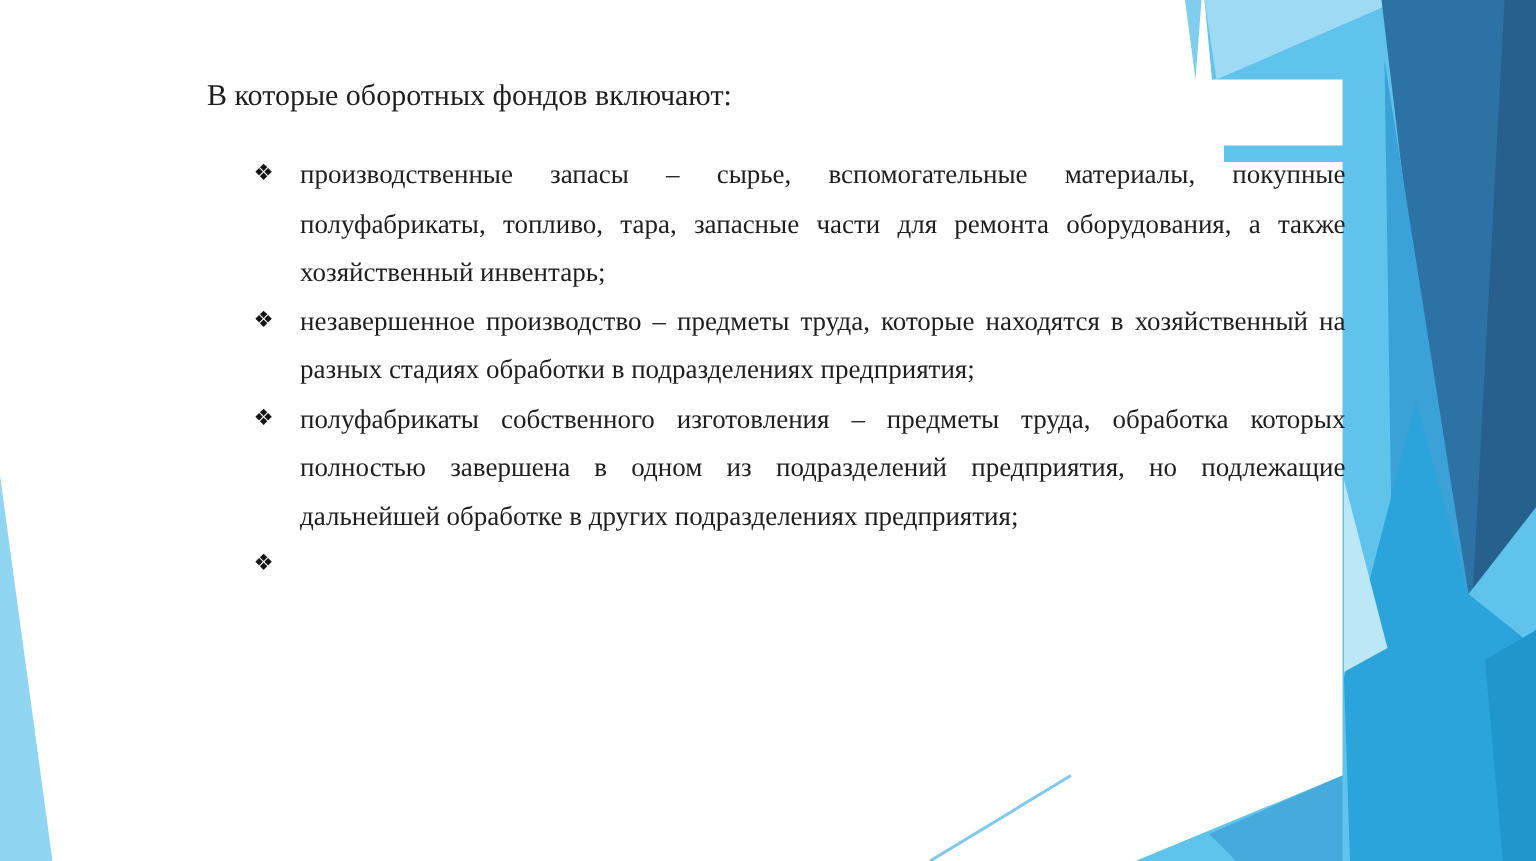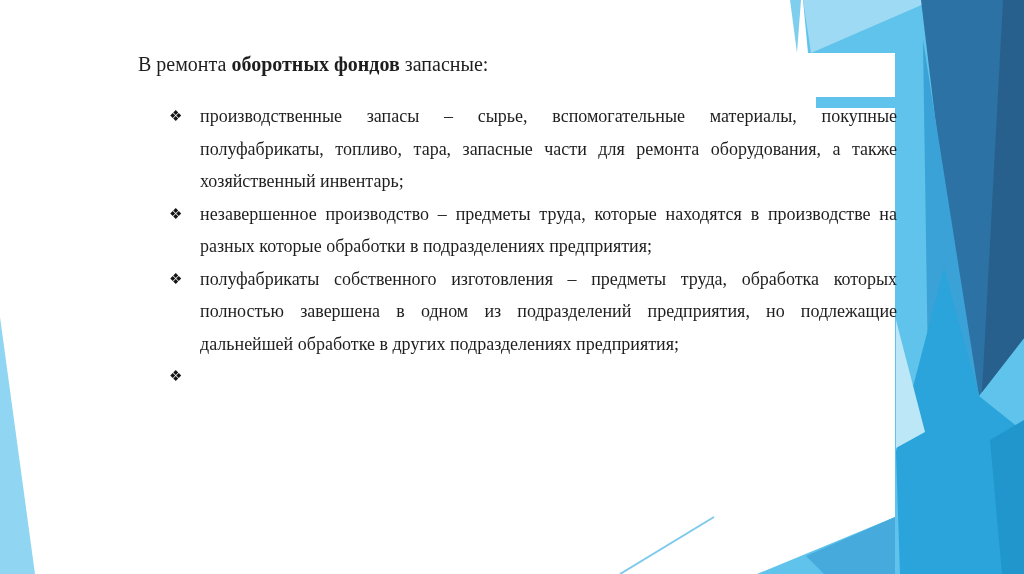--- a/index.html
+++ b/index.html
@@ -26,21 +26,21 @@
     z-index: 2;
     color: #1e1e1e;
   }
   .title {
     position: absolute;
     left: 138px; top: 50px;
     font-size: 20px;
     line-height: 28px;
     white-space: nowrap;
   }
-  .title .b { font-weight: bold; }
+  .title .b { font-weight: normal; }
   .bullet-list {
     position: absolute;
     left: 168px; top: 100px;
     width: 729px;
     margin: 0; padding: 0;
     list-style: none;
     font-size: 18px;
     line-height: 32.5px;
   }
   .bullet-list li {
@@ -84,31 +84,31 @@
     <polygon points="806,556 895,517 895,574 824,574" fill="#46abdc"></polygon>
 
     <polygon points="896,320 925,432 896,448" fill="#bce7f7"></polygon>
 
     <line x1="620" y1="574" x2="714" y2="517" stroke-width="2" stroke="#7ec9ec"></line>
   </svg>
 
   <div class="content">
 
     <div class="title">
-      <span>В ремонта </span><span class="b">оборотных фондов</span><span> запасные:</span>
+      <span>В которые </span><span class="b">оборотных фондов</span><span> включают:</span>
     </div>
 
     <ul class="bullet-list">
       <li>
         <span class="marker">❖</span>
         <span>производственные запасы – сырье, вспомогательные материалы, покупные полуфабрикаты, топливо, тара, запасные части для ремонта оборудования, а также хозяйственный инвентарь;</span>
       </li>
       <li>
         <span class="marker">❖</span>
-        <span>незавершенное производство – предметы труда, которые находятся в производстве на разных которые обработки в подразделениях предприятия;</span>
+        <span>незавершенное производство – предметы труда, которые находятся в хозяйственный на разных стадиях обработки в подразделениях предприятия;</span>
       </li>
       <li>
         <span class="marker">❖</span>
         <span>полуфабрикаты собственного изготовления – предметы труда, обработка которых полностью завершена в одном из подразделений предприятия, но подлежащие дальнейшей обработке в других подразделениях предприятия;</span>
       </li>
       <li>
         <span class="marker">❖</span>
       </li>
     </ul>
 

